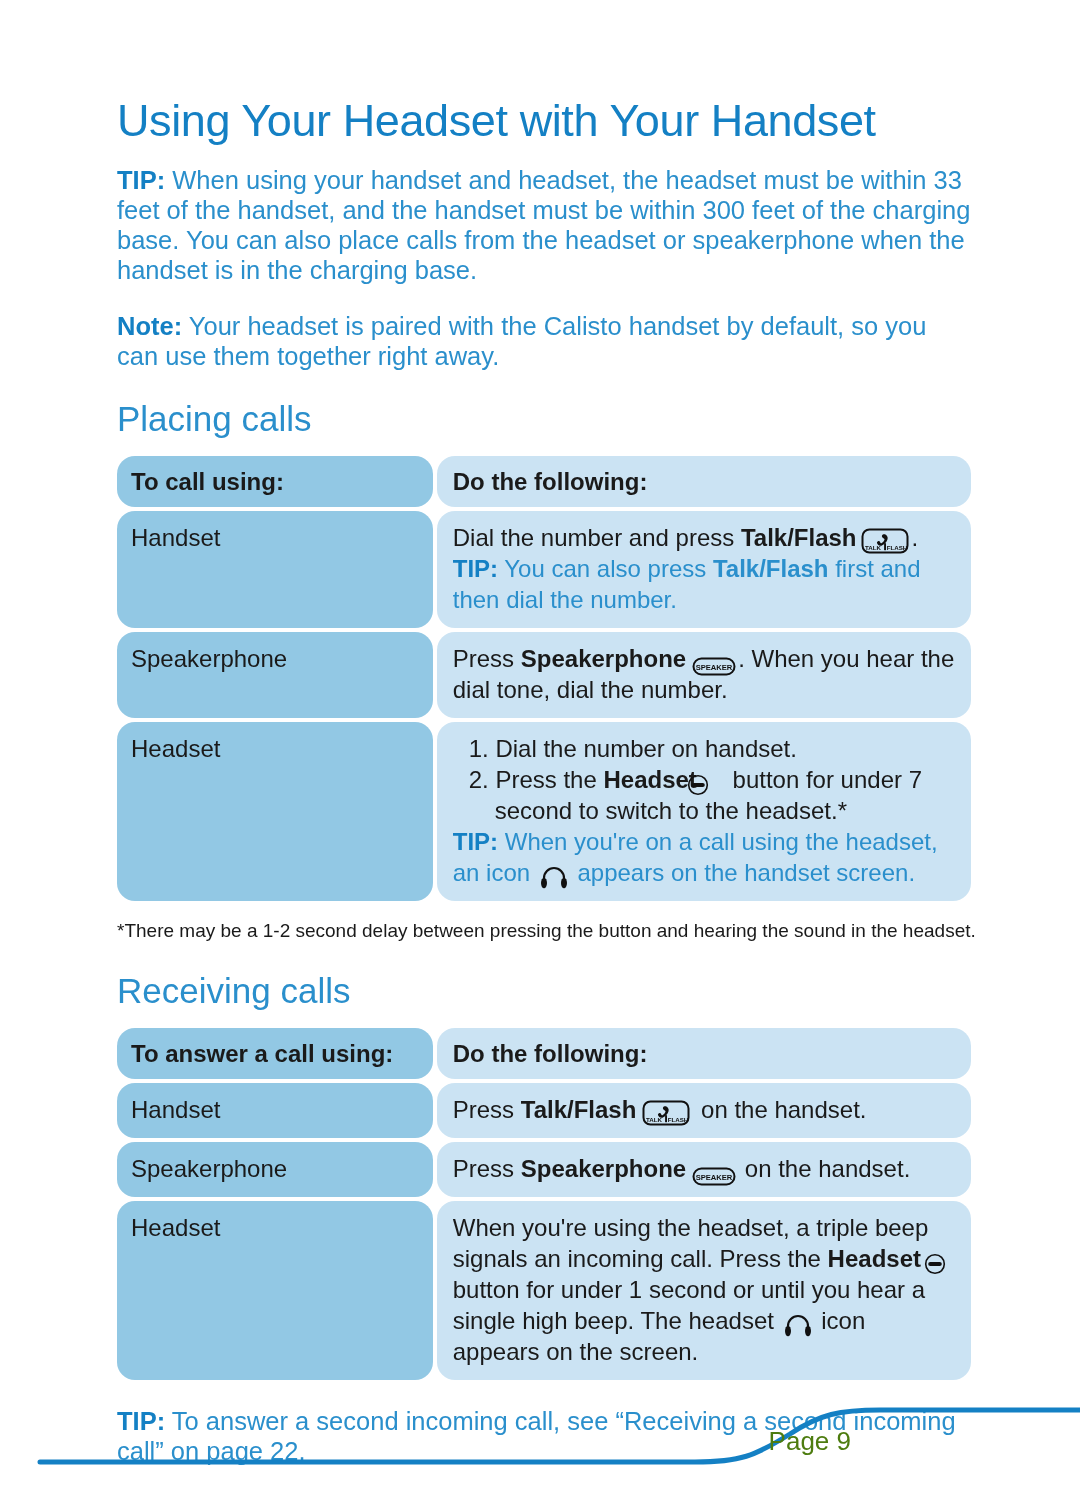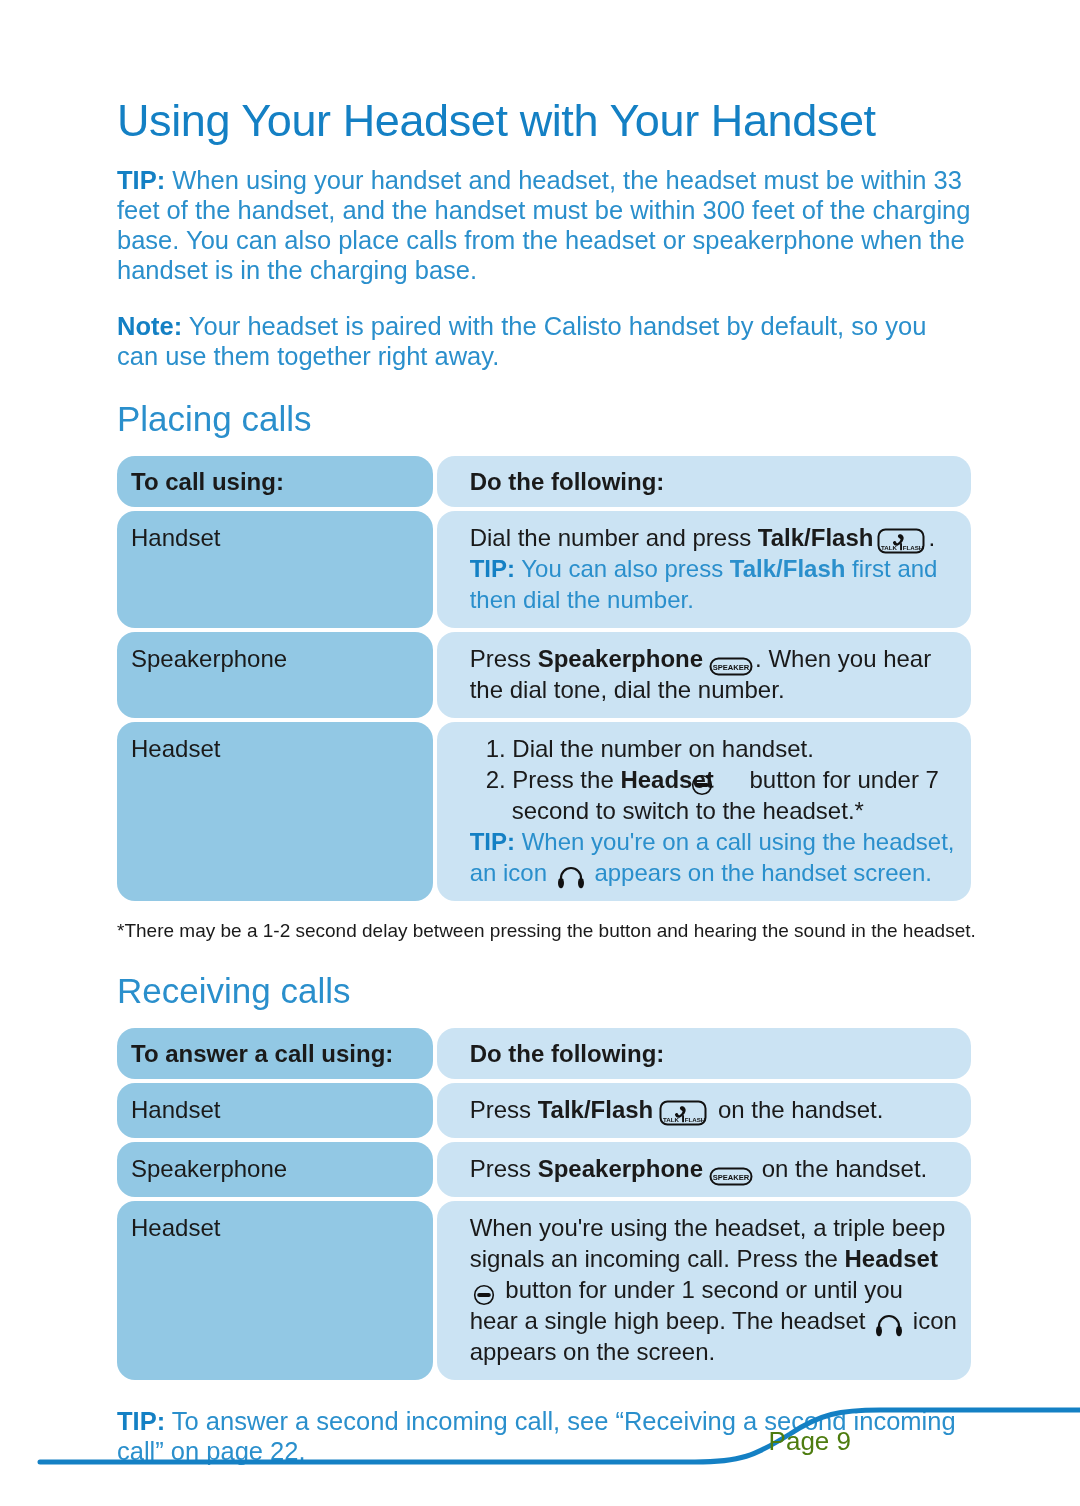--- a/index.html
+++ b/index.html
@@ -76,21 +76,21 @@
   }
   .tbl .c-right {
     width: 540px;
     background: #CBE3F3;
   }
   .tbl tr.head td {
     font-weight: bold;
     padding-top: 10px;
     padding-bottom: 10px;
   }
-  .tbl td.c-right { padding-left: 33px; }
+  .tbl td.c-right { padding-left: 16px; }
   .tip-line {
     color: #2A8FCC;
   }
   .tip-line b { color: #1480C4; font-weight: bold; }
   .bold { font-weight: bold; }
   .num-item {
     display: block;
     text-indent: -26px;
     padding-left: 26px;
     margin-left: 16px;
@@ -99,21 +99,21 @@
   
   .footnote {
     font-size: 19px;
     line-height: 24px;
     color: #1a1a1a;
     margin-top: 14px;
     width: 870px;
   }
 
   
-  .ico { display: inline-block; vertical-align: middle; }
+  .ico { display: inline-block; vertical-align: middle; text-align: center; }
   .ico-talkflash { width: 48px; height: 26px; margin: 0 3px -2px 4px; }
   .ico-talkflash-sm { width: 48px; height: 26px; margin: 0 4px -2px 6px; }
   .ico-speaker { width: 44px; height: 19px; margin: 0 2px -1px 6px; }
   .ico-headsetbtn { width: 22px; height: 22px; margin: 0 4px -3px 3px; }
   .ico-headphone { width: 28px; height: 24px; margin: 0 3px -5px 3px; }
 
   
   .footer-svg {
     position: absolute;
     left: 0;

